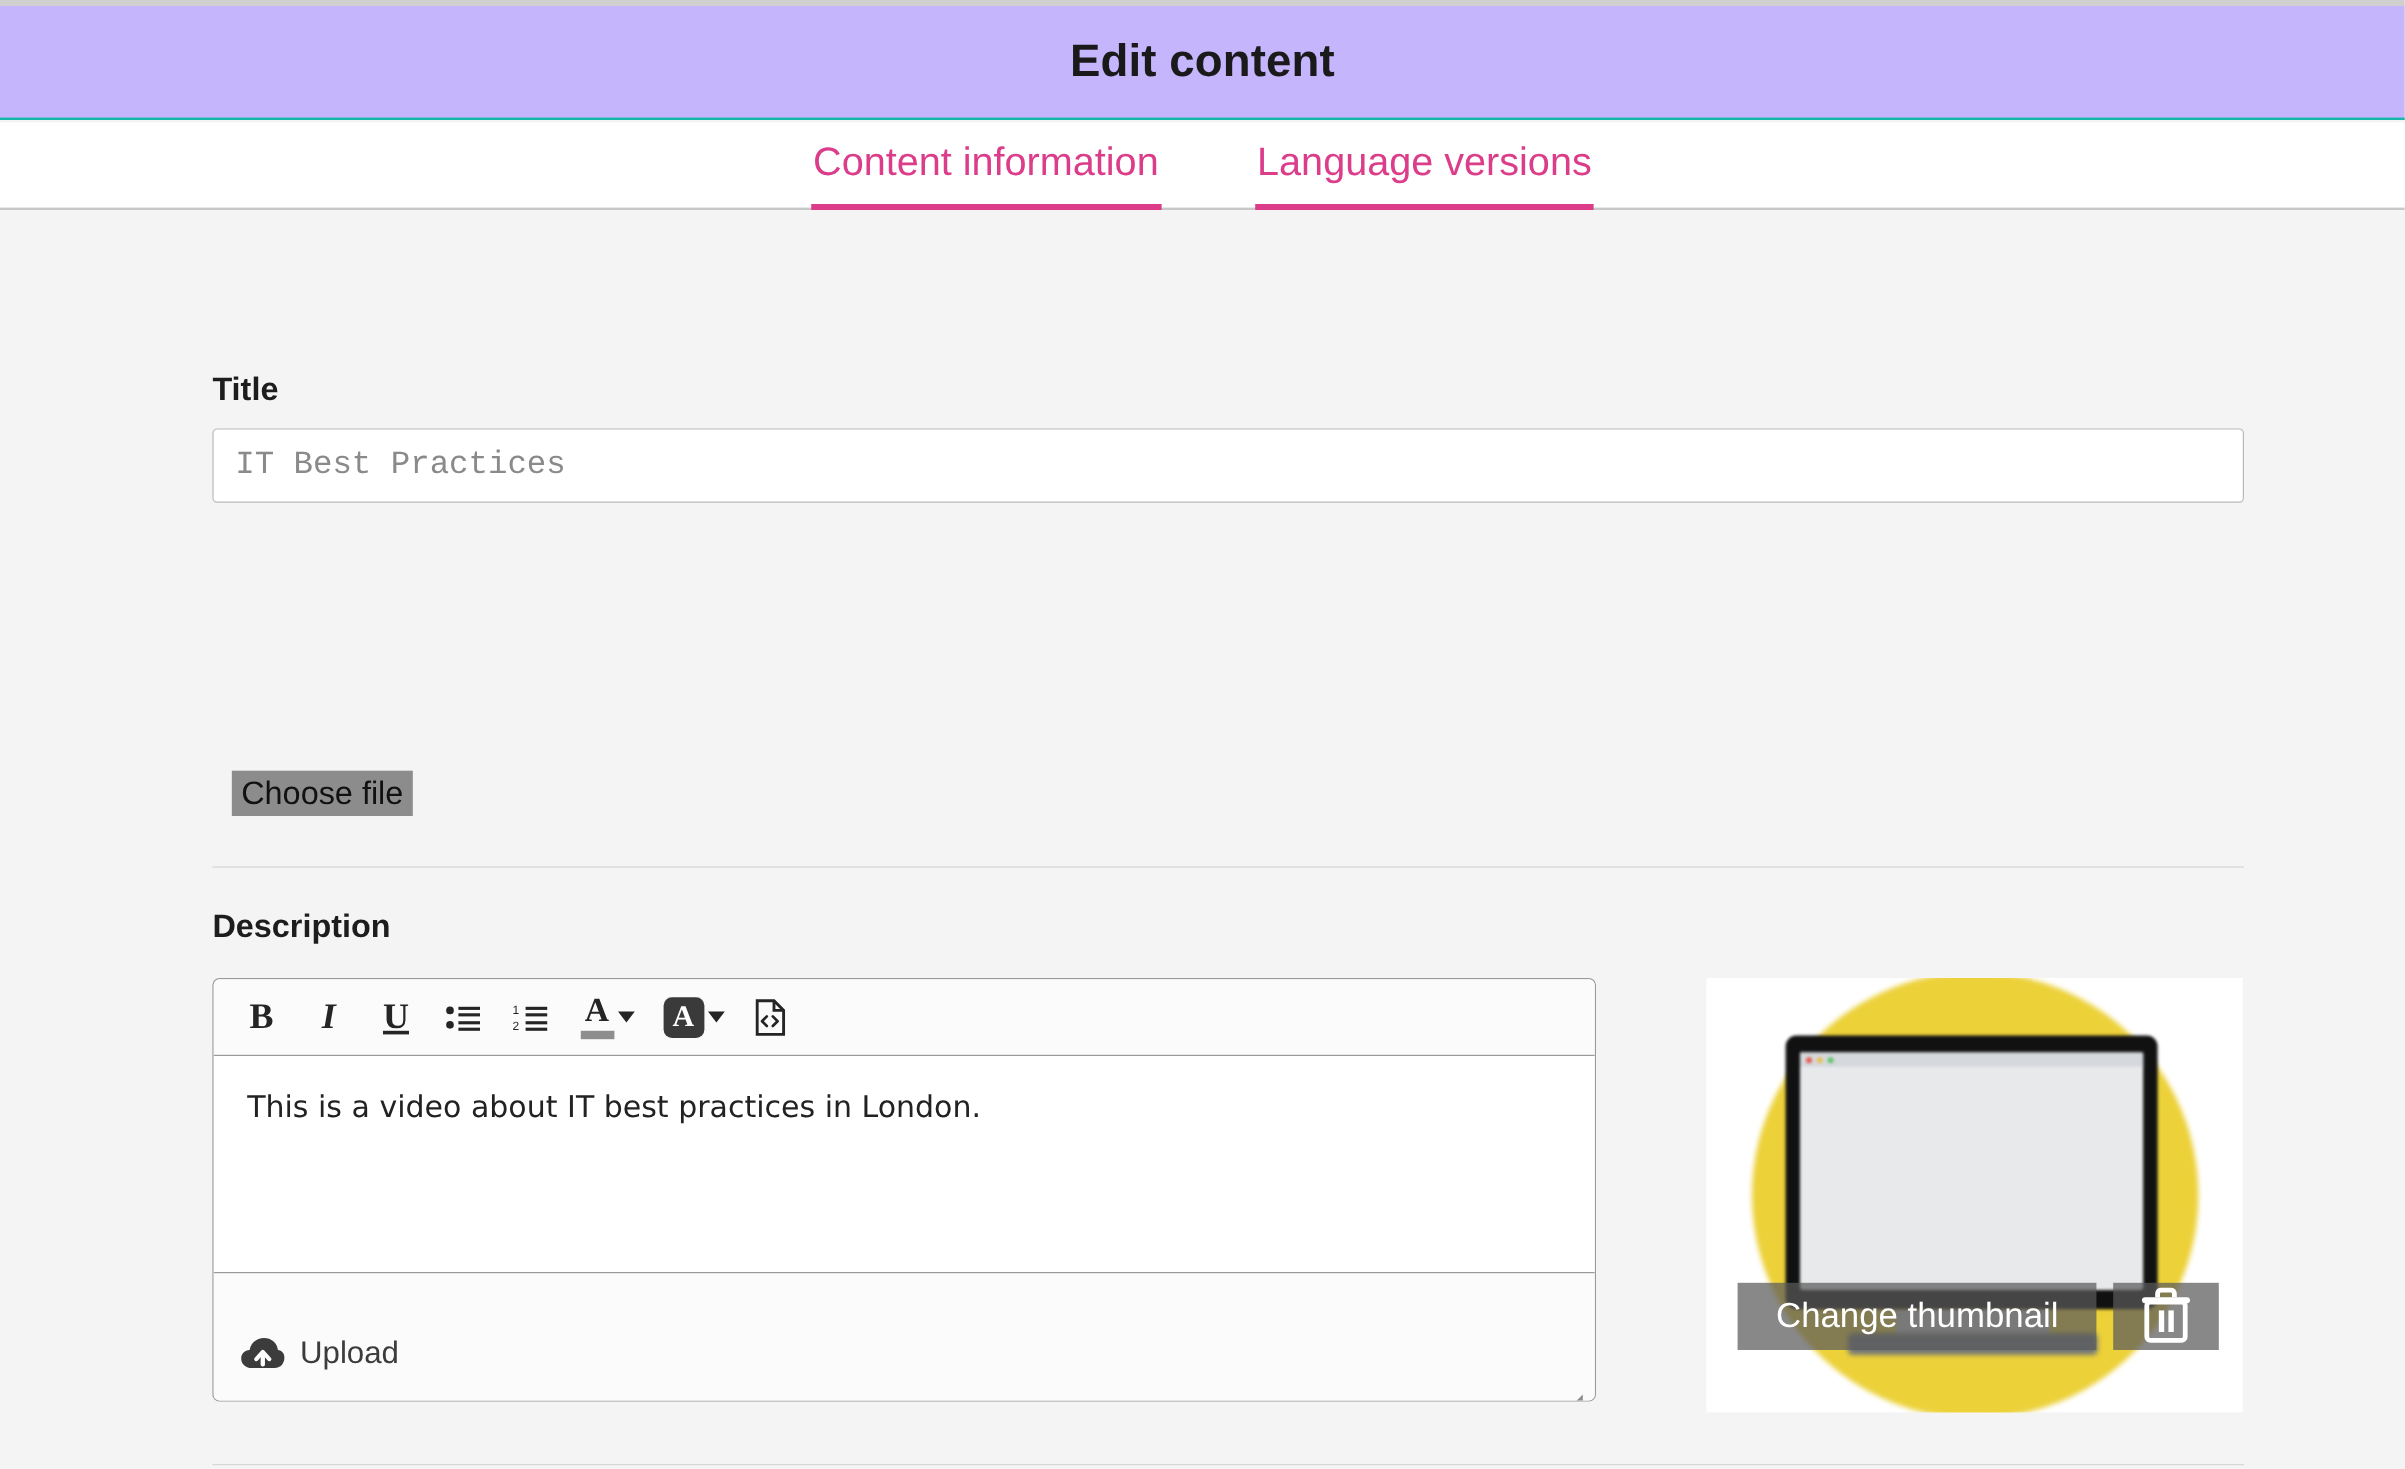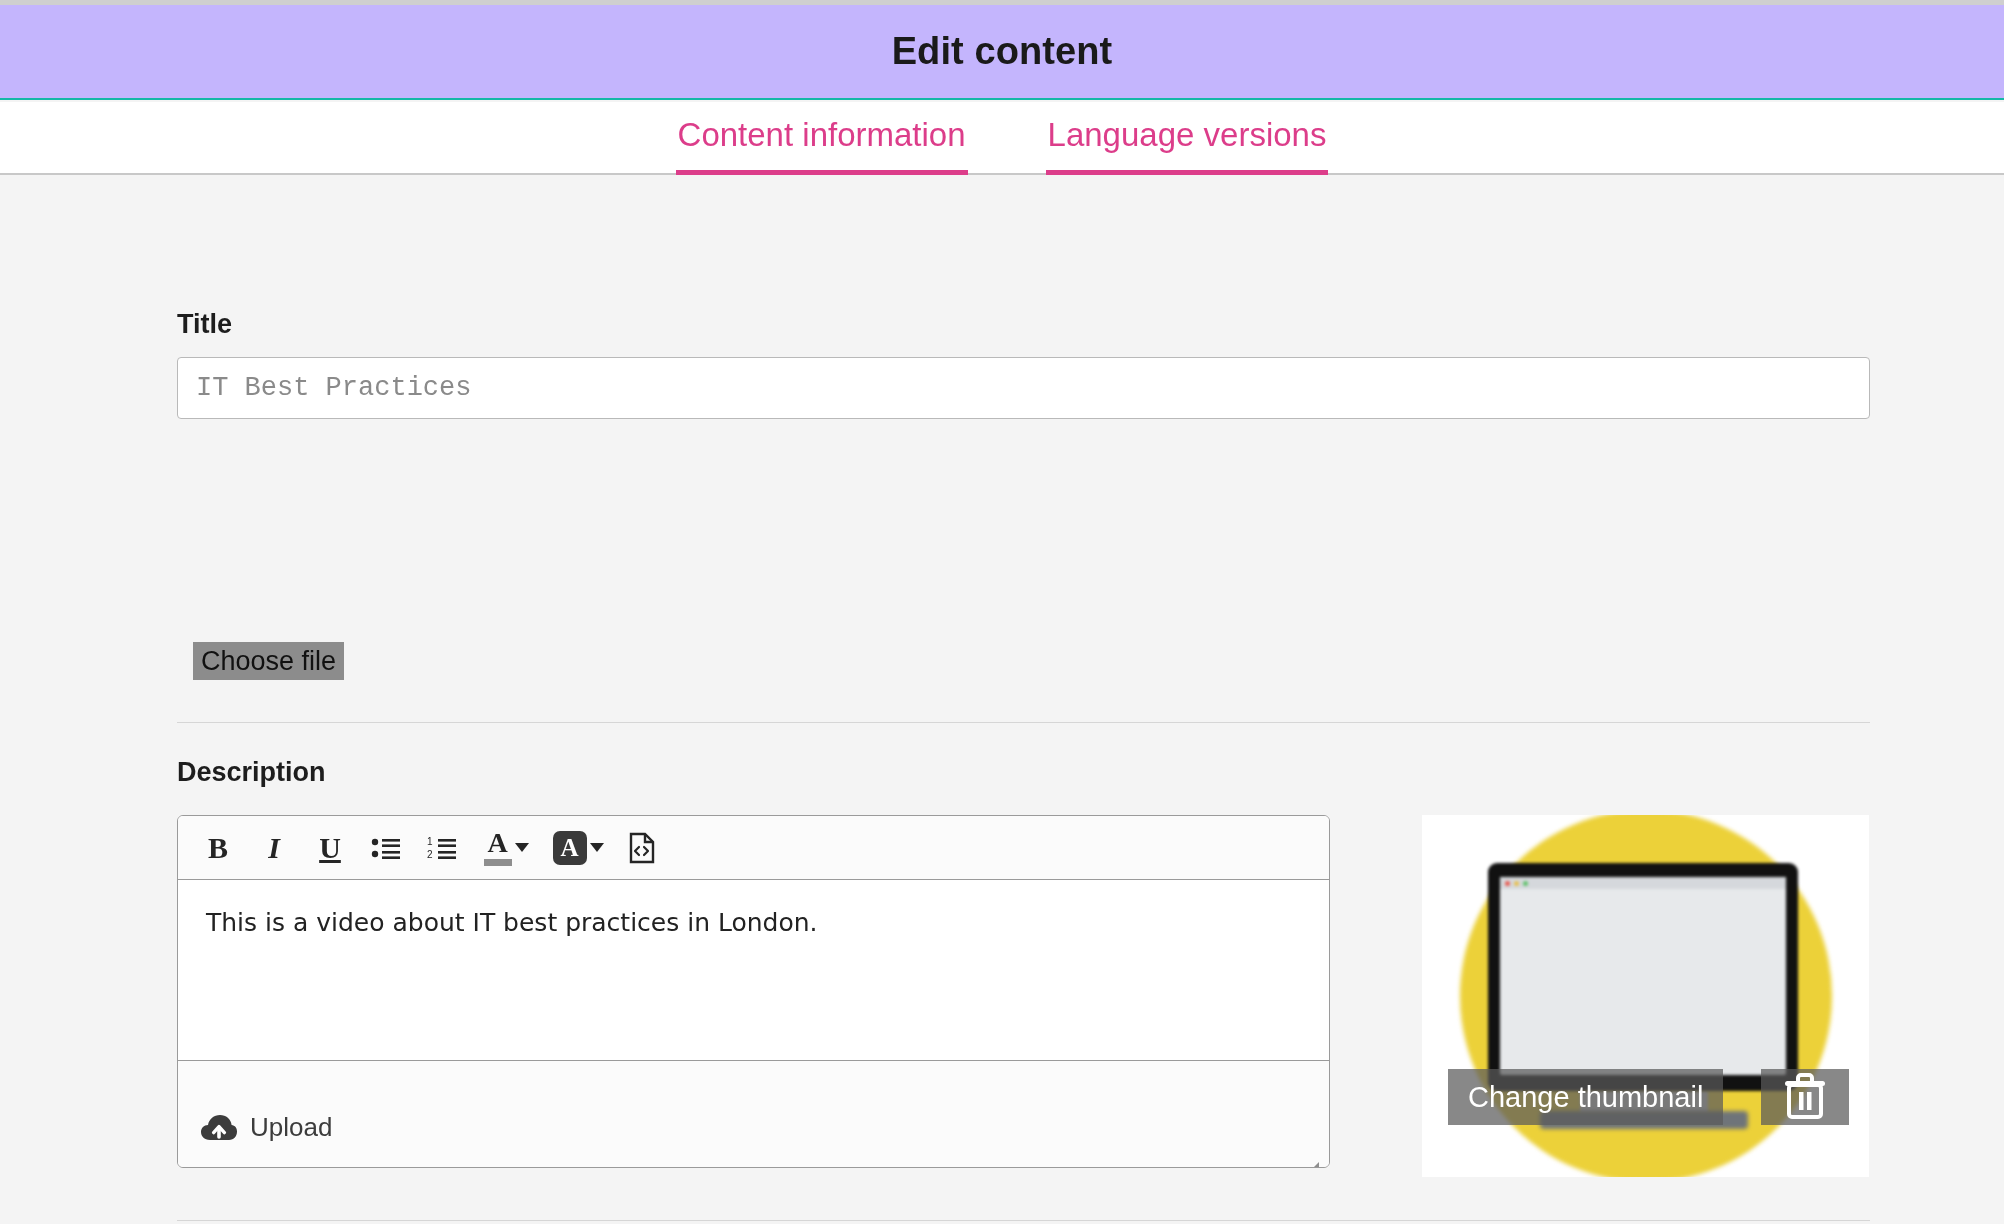--- a/index.html
+++ b/index.html
@@ -186,21 +186,21 @@
     position: absolute; left: 158px; top: 276px; width: 128px; height: 22px;
     background: #c9c9c9; filter: blur(1.5px);
   }
   .thumb-base {
     position: absolute; left: 118px; top: 296px; width: 208px; height: 18px;
     background: #6f7479; border-radius: 4px; filter: blur(2px);
   }
   .change-thumb-btn {
     position: absolute; left: 26px; bottom: 52px; height: 56px;
     background: rgba(90,90,90,0.72); color: #ffffff; border: none;
-    font-size: 29px; padding: 0 20px; cursor: pointer;
+    font-size: 29px; padding: 0 32px; cursor: pointer;
     font-family: "Liberation Sans", sans-serif; line-height: 56px;
   }
   .delete-thumb-btn {
     position: absolute; right: 20px; bottom: 52px; width: 88px; height: 56px;
     background: rgba(90,90,90,0.72); border: none; cursor: pointer;
     display: flex; align-items: center; justify-content: center;
   }
 </style>
 </head>
 <body>

